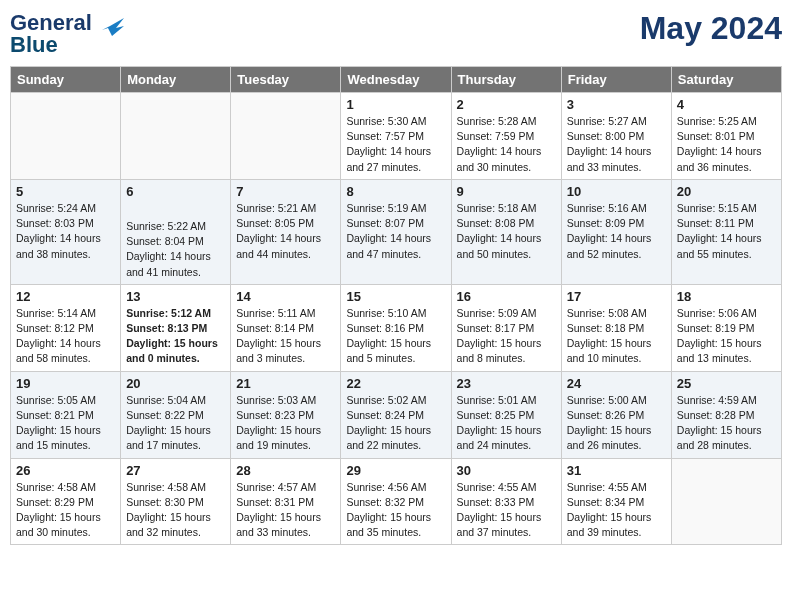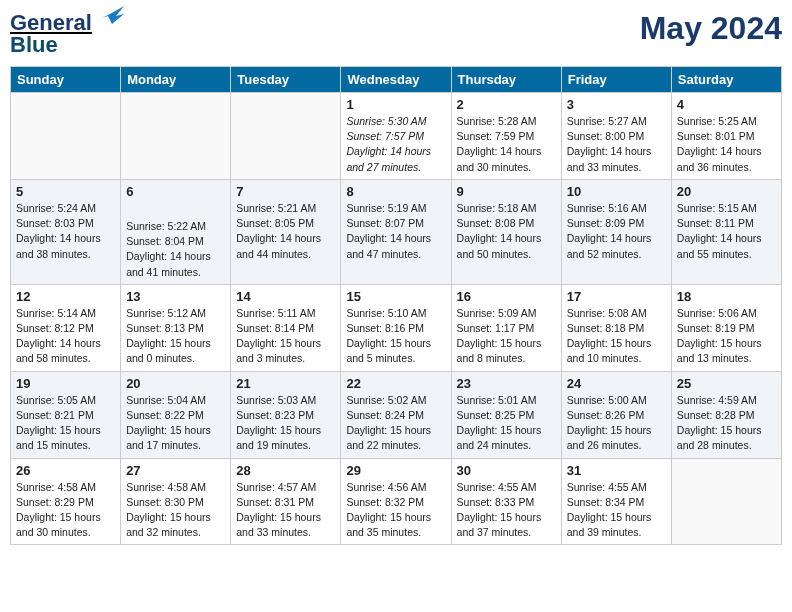--- a/index.html
+++ b/index.html
@@ -16,43 +16,42 @@
       align-items: flex-start;
       margin-bottom: 8px;
     }
     .logo {
       display: flex;
       flex-direction: column;
       align-items: flex-start;
     }
     .logo-row {
       display: flex;
-      align-items: flex-start;
+      align-items: flex-end;
       gap: 8px;
-      text-decoration: underline;
     }
     .title-area {
       text-align: center;
     }
     .month-title {
       font-size: 32px;
       font-weight: bold;
       color: #1a3a6b;
     }
     .location-title {
       font-size: 14px;
       color: #333;
     }
     .calendar-table {
       width: 100%;
       border-collapse: collapse;
       font-size: 11px;
     }
     .calendar-table thead tr th {
-      background: #0369a1;
+      background: #737373;
       color: #fff;
       text-align: left;
       padding: 5px 6px;
       font-size: 13px;
       font-weight: bold;
       border: 1px solid #ccc;
     }
     .calendar-table tbody tr td {
       border: 1px solid #ccc;
       vertical-align: top;
@@ -110,21 +109,21 @@
         <th>Saturday</th>
       </tr>
   </thead>
   <tbody id="calendar-body">
   <tr>
         <td class="empty-cell"></td>
         <td class="empty-cell"></td>
         <td class="empty-cell"></td>
         <td>
           <div class="day-num">1</div>
-          <div class="day-detail" style="white-space: pre-line; font-style: italic;">Sunrise: 5:30 AM
+          <div class="day-detail" style="white-space: pre-line;">Sunrise: 5:30 AM
 Sunset: 7:57 PM
 Daylight: 14 hours
 and 27 minutes.</div>
         </td>
         <td>
           <div class="day-num">2</div>
           <div class="day-detail" style="white-space: pre-line;">Sunrise: 5:28 AM
 Sunset: 7:59 PM
 Daylight: 14 hours
 and 30 minutes.</div>
@@ -198,21 +197,21 @@
       <tr>
         <td>
           <div class="day-num">12</div>
           <div class="day-detail" style="white-space: pre-line;">Sunrise: 5:14 AM
 Sunset: 8:12 PM
 Daylight: 14 hours
 and 58 minutes.</div>
         </td>
         <td>
           <div class="day-num">13</div>
-          <div class="day-detail" style="white-space: pre-line;">Sunrise: 5:12 AM
+          <div class="day-detail" style="white-space: pre-line; font-weight: bold;">Sunrise: 5:12 AM
 Sunset: 8:13 PM
 Daylight: 15 hours
 and 0 minutes.</div>
         </td>
         <td>
           <div class="day-num">14</div>
           <div class="day-detail" style="white-space: pre-line;">Sunrise: 5:11 AM
 Sunset: 8:14 PM
 Daylight: 15 hours
 and 3 minutes.</div>
@@ -220,21 +219,21 @@
         <td>
           <div class="day-num">15</div>
           <div class="day-detail" style="white-space: pre-line;">Sunrise: 5:10 AM
 Sunset: 8:16 PM
 Daylight: 15 hours
 and 5 minutes.</div>
         </td>
         <td>
           <div class="day-num">16</div>
           <div class="day-detail" style="white-space: pre-line;">Sunrise: 5:09 AM
-Sunset: 1:17 PM
+Sunset: 8:17 PM
 Daylight: 15 hours
 and 8 minutes.</div>
         </td>
         <td>
           <div class="day-num">17</div>
           <div class="day-detail" style="white-space: pre-line;">Sunrise: 5:08 AM
 Sunset: 8:18 PM
 Daylight: 15 hours
 and 10 minutes.</div>
         </td>

